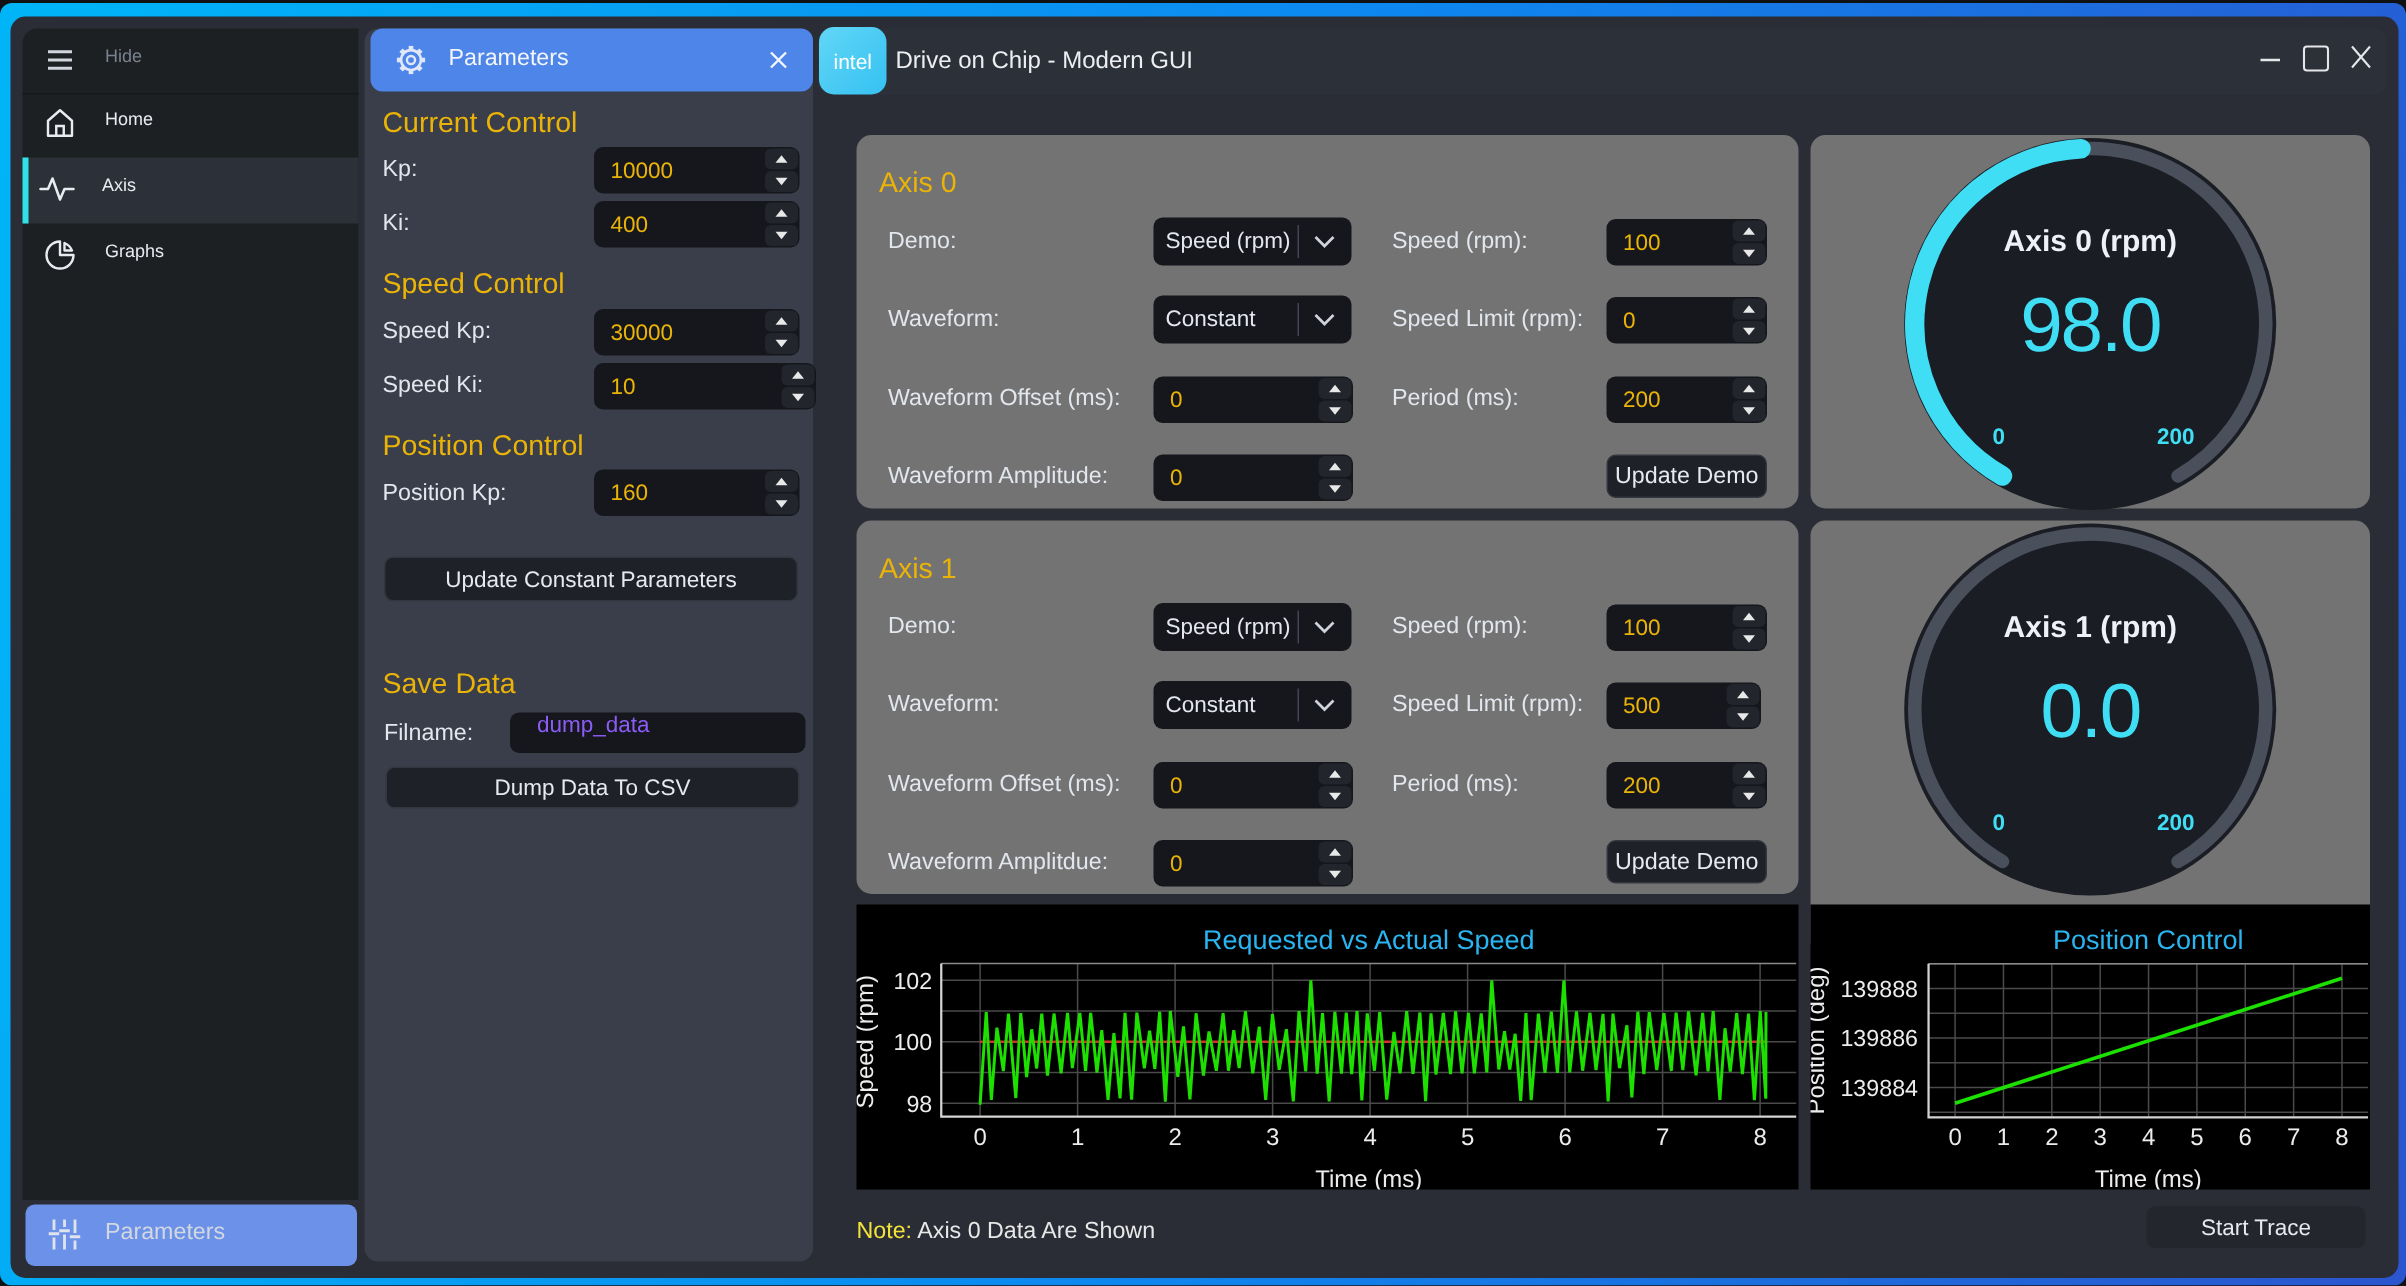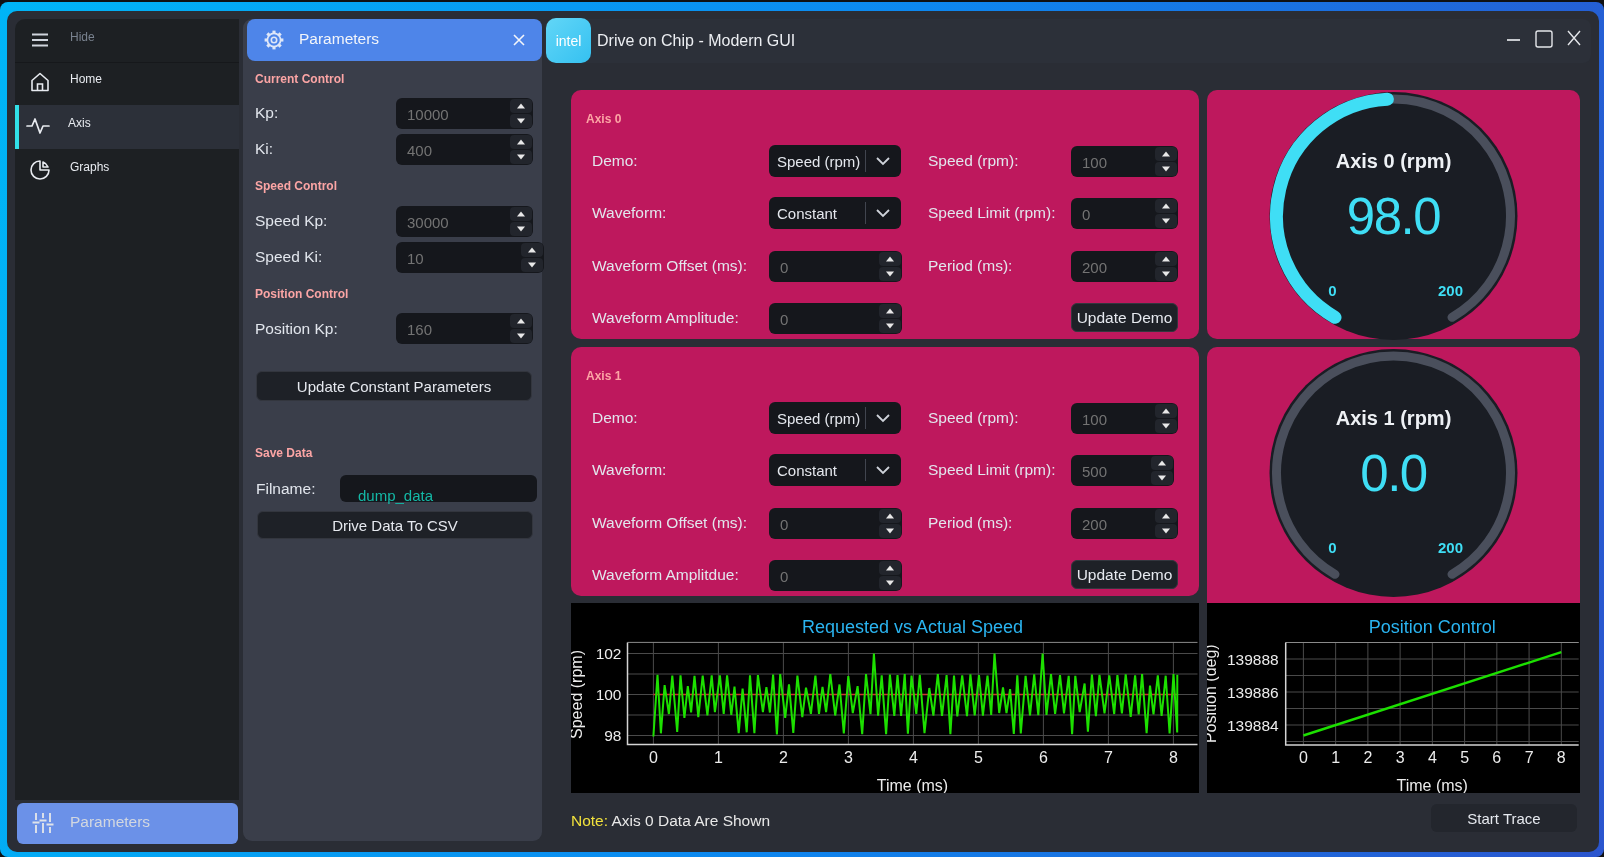--- a/index.html
+++ b/index.html
@@ -3,37 +3,37 @@
 *{margin:0;padding:0;box-sizing:border-box}
 html,body{width:1604px;height:857px;background:#101113;overflow:hidden}
 body{font-family:"Liberation Sans",sans-serif;position:relative}
 .frame{position:absolute;left:0;top:2px;width:1604px;height:855px;border-radius:8px;
  background:linear-gradient(102deg,#00b5f7 0%,#0d87ef 52%,#2b55ce 100%)}
 .win{position:absolute;left:7px;top:11px;width:1592px;height:841px;background:#2a2d35;border-radius:10px}
 .sidebar{position:absolute;left:15px;top:19px;width:224px;height:781px;background:#1d2023;border-radius:10px 0 0 0}
 .srow{position:absolute;left:15px;width:224px;height:44px}
 .srow .txt{position:absolute;left:55px;top:11px;font-size:12px;color:#e8ebf0}
 .srow .ico{position:absolute;left:13px;top:9px}
-.cy{position:absolute;font-size:12px;font-weight:bold;color:#fca5a5;white-space:nowrap}
+.cy{position:absolute;font-size:19px;font-weight:normal;color:#eab308;white-space:nowrap}
 .lbl{position:absolute;font-size:15.5px;color:#e2e6ed;white-space:nowrap;line-height:22px}
 .spin{position:absolute;background:#15171c;border-radius:6px}
-.spin>span{position:absolute;left:11px;top:50%;transform:translateY(-50%);font-size:15px;color:#737373}
+.spin>span{position:absolute;left:11px;top:50%;transform:translateY(-50%);font-size:15px;color:#eab308}
 .sbtn{position:absolute;right:1px;width:22px;height:calc(50% - 1.5px);background:#22252c;border-radius:4px}
 .sbtn.up{top:1px}.sbtn.dn{bottom:1px}
 .tri-up{position:absolute;left:50%;top:50%;transform:translate(-50%,-50%);width:0;height:0;
  border-left:4.5px solid transparent;border-right:4.5px solid transparent;border-bottom:5px solid #e8e8e8}
 .tri-dn{position:absolute;left:50%;top:50%;transform:translate(-50%,-50%);width:0;height:0;
  border-left:4.5px solid transparent;border-right:4.5px solid transparent;border-top:5px solid #e8e8e8}
 .combo{position:absolute;background:#15171c;border-radius:6px}
 .combo>span{position:absolute;left:8px;top:50%;transform:translateY(-50%);font-size:15px;color:#e4e7ed;white-space:nowrap}
 .combo .sep{position:absolute;right:35px;top:5px;bottom:5px;width:1px;background:#41454f}
 .combo .chev{position:absolute;right:10px;top:50%;transform:translateY(-50%)}
 .btn{position:absolute;background:#1e2127;border:1px solid #33363e;border-radius:6px;
  color:#e6e9ef;font-size:15px;text-align:center;display:flex;align-items:center;justify-content:center;white-space:nowrap}
-.panel{position:absolute;background:#be185d;border-radius:10px}
+.panel{position:absolute;background:#737373;border-radius:10px}
 .chart{position:absolute;background:#000}
 .chart svg{position:absolute;left:0;top:0;font-family:"Liberation Sans",sans-serif}
 </style></head><body>
 <div class="frame"></div>
 <div class="win"></div>
 
 <div class="sidebar"></div>
 <div class="srow" style="top:19px;border-bottom:1px solid #16181b">
     <span class="ico" style="left:16px;top:12px"><svg width="18" height="18" viewBox="0 0 18 18" stroke="#cfd4dc" stroke-width="2">
         <path d="M1 3.5 H17 M1 9 H17 M1 14.5 H17"></path>
@@ -137,23 +137,23 @@
       <i class="tri-up"></i>
     </div>
     <div class="sbtn dn">
       <i class="tri-dn"></i>
     </div>
   </div>
 <div class="btn" style="left:256px;top:371px;width:276px;height:30px">Update Constant Parameters</div>
 <div class="cy" style="left:255px;top:446px">Save Data</div>
 <div class="lbl" style="left:256px;top:478px">Filname:</div>
 <div style="position:absolute;left:340px;top:475px;width:197px;height:27px;background:#15171c;border-radius:6px">
-    <span style="position:absolute;left:18px;top:12px;font-size:15px;color:#14b8a6">dump_data</span>
-  </div>
-<div class="btn" style="left:257px;top:511px;width:276px;height:28px">Drive Data To CSV</div>
+    <span style="position:absolute;left:18px;top:0;font-size:15px;color:#8b5cf6">dump_data</span>
+  </div>
+<div class="btn" style="left:257px;top:511px;width:276px;height:28px">Dump Data To CSV</div>
 <div style="position:absolute;left:545px;top:19px;width:1046px;height:44px;background:#2c3039;border-radius:8px"></div>
 <div style="position:absolute;left:546px;top:18px;width:45px;height:45px;background:linear-gradient(135deg,#62d6f7,#35c1f1);border-radius:10px;display:flex;align-items:center;justify-content:center;color:#fff;font-size:14px">intel</div>
 <div style="position:absolute;left:597px;top:32px;font-size:16px;color:#eceef2">Drive on Chip - Modern GUI</div>
 <svg style="position:absolute;left:1500px;top:21px" width="90" height="36" viewBox="0 0 90 36" fill="none" stroke="#e4e6ea" stroke-width="1.4">
     <path d="M7 19 H20" stroke-width="1.7"></path>
     <rect x="36" y="10" width="16" height="16" rx="2"></rect>
     <path d="M68 10 L80 24 M80 10 L68 24"></path>
   </svg>
 <div class="panel" style="left:571px;top:90px;width:628px;height:249px"></div>
 <div class="cy" style="left:586px;top:112px">Axis 0</div>

